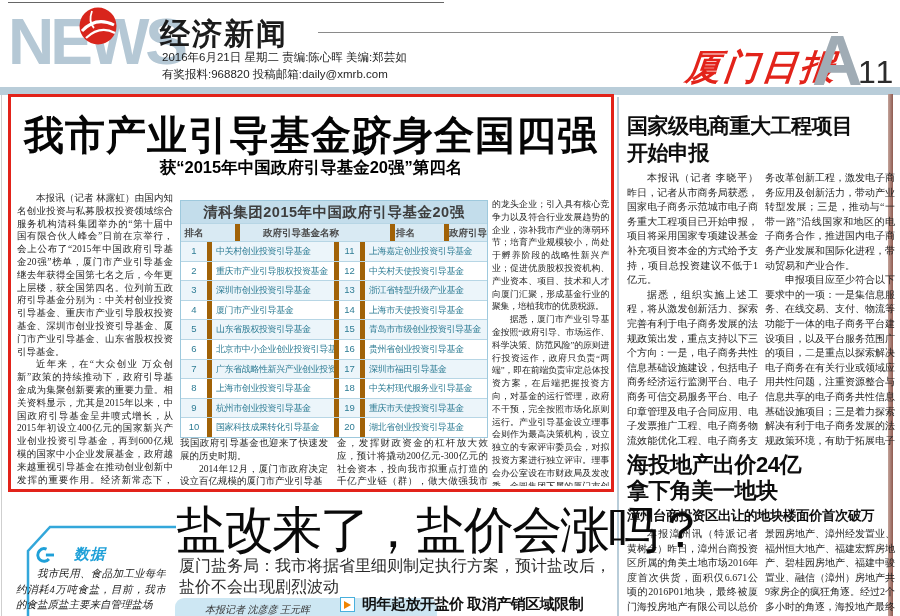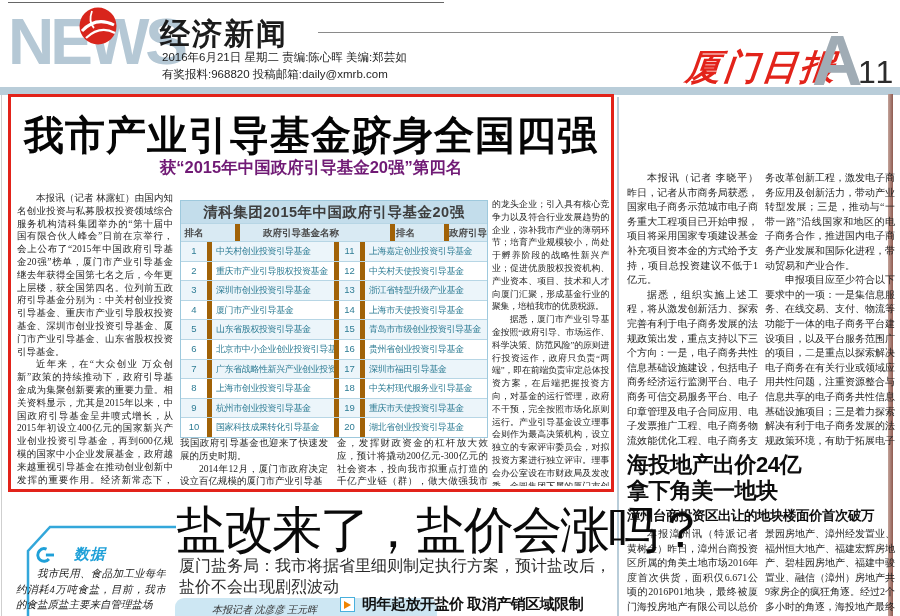--- a/index.html
+++ b/index.html
@@ -26,21 +26,21 @@
   .edge-left{left:1px;top:95px;width:1px;height:521px;background:#cfcfcf;}
   .edge-right{left:888px;top:94px;width:5px;height:522px;
               background:linear-gradient(90deg,#c4a49b,#8e5a50);}
 
   
   .main-box{left:8px;top:94px;width:606px;height:398px;border:3px solid #e2231a;
             background:#fff;box-sizing:border-box;}
   .main-headline{left:0;right:0;top:11px;text-align:center;font-family:"Liberation Serif",serif;
                  font-weight:bold;font-size:40px;color:#050505;letter-spacing:1px;white-space:nowrap;}
   .main-subtitle{left:0;right:0;top:60px;text-align:center;font-family:"Liberation Sans",sans-serif;
-                 font-weight:bold;font-size:16.5px;color:#701a75;}
+                 font-weight:bold;font-size:16.5px;color:#000000;}
   .bodytxt{font-size:9.5px;line-height:12.8px;text-align:justify;color:#262626;overflow:hidden;}
   .bodytxt p{margin:0;}
   .ind{text-indent:2em;}
   .col1{left:6px;top:95px;width:156px;height:294px;}
   .col2{left:169px;top:340px;width:148px;height:52px;}
   .col3{left:326px;top:340px;width:151px;height:52px;}
   .col4{left:481px;top:101px;width:117px;height:288px;font-size:8.9px;letter-spacing:-0.3px;}
 
   
   .fund-table{left:169px;top:103px;width:308px;border:1px solid #9ec9dd;box-sizing:border-box;
@@ -72,21 +72,21 @@
   .land-c1{left:627px;top:527px;width:131px;height:89px;}
   .land-c2{left:765px;top:527px;width:130px;height:89px;}
 
   
   .salt-title{left:176px;top:497px;font-family:"Liberation Sans",sans-serif;font-weight:normal;
               font-size:50px;color:#0a0a0a;letter-spacing:-2px;white-space:nowrap;}
   .salt-subtitle{left:179px;top:555px;width:438px;font-family:"Liberation Sans",sans-serif;
                  font-size:16px;line-height:21px;color:#2a2a2a;}
   .byline-box{left:175px;top:598px;width:262px;height:18px;background:#cde7f3;
               border-radius:9px 9px 0 0;}
-  .byline-text{padding:5px 0 0 30px;font-style:italic;font-size:10px;color:#333;margin-left:7px;}
+  .byline-text{padding:5px 0 0 30px;font-style:italic;font-size:10px;color:#333;}
   .related-item{left:340px;top:595px;display:flex;align-items:center;gap:7px;}
   .play-box{width:15px;height:15px;border:1.5px solid #49b0dd;background:#fff;
             display:flex;align-items:center;justify-content:center;box-sizing:border-box;}
   .play-tri{width:0;height:0;border-left:7px solid #f08300;border-top:4.5px solid transparent;
             border-bottom:4.5px solid transparent;}
   .related-text{font-family:"Liberation Sans",sans-serif;font-weight:bold;font-size:15px;
                 color:#111;letter-spacing:-0.5px;white-space:nowrap;}
 
   
   .data-line{left:0;top:495px;width:176px;height:121px;}
@@ -207,20 +207,22 @@
       <p>金，发挥财政资金的杠杆放大效应，预计将撬动200亿元-300亿元的社会资本，投向我市拟重点打造的千亿产业链（群），做大做强我市现有</p>
     </div>
     <div class="abs bodytxt col4">
       <p>的龙头企业；引入具有核心竞争力以及符合行业发展趋势的企业，弥补我市产业的薄弱环节；培育产业规模较小，尚处于孵养阶段的战略性新兴产业；促进优质股权投资机构、产业资本、项目、技术和人才向厦门汇聚，形成基金行业的聚集，培植我市的优质税源。</p>
       <p class="ind">据悉，厦门市产业引导基金按照“政府引导、市场运作、科学决策、防范风险”的原则进行投资运作，政府只负责“两端”，即在前端负责审定总体投资方案，在后端把握投资方向，对基金的运行管理，政府不干预，完全按照市场化原则运行。产业引导基金设立理事会则作为最高决策机构，设立独立的专家评审委员会，对拟投资方案进行独立评审。理事会办公室设在市财政局及发改委，金圆集团下属的厦门市创业投资有限公司作为受托管理机构，负责具体实施经理事会批准的投资方案并负责引导基金的日常运营管理。</p>
     </div>
   </div>
 
   <div class="abs v-divider"></div>
 
+  <div class="abs art-title ecom-title">国家级电商重大工程项目
+开始申报</div>
   <div class="abs rcol ecom-c1">
     <p class="ind">本报讯（记者 李晓平）昨日，记者从市商务局获悉，国家电子商务示范城市电子商务重大工程项目已开始申报，项目将采用国家专项建设基金补充项目资本金的方式给予支持，项目总投资建议不低于1亿元。</p>
     <p class="ind">据悉，组织实施上述工程，将从激发创新活力、探索完善有利于电子商务发展的法规政策出发，重点支持以下三个方向：一是，电子商务共性信息基础设施建设，包括电子商务经济运行监测平台、电子商务可信交易服务平台、电子印章管理及电子合同应用、电子发票推广工程、电子商务物流效能优化工程、电子商务支付技术创新与安全服务工程；二是，围绕探索有利于电子商务发展的业务模式、组织实施电子商</p>
   </div>
   <div class="abs rcol ecom-c2">
     <p>务改革创新工程，激发电子商务应用及创新活力，带动产业转型发展；三是，推动与“一带一路”沿线国家和地区的电子商务合作，推进国内电子商务产业发展和国际化进程，带动贸易和产业合作。</p>
     <p class="ind">申报项目应至少符合以下要求中的一项：一是集信息服务、在线交易、支付、物流等功能于一体的电子商务平台建设项目，以及平台服务范围广的项目，二是重点以探索解决电子商务在有关行业或领域应用共性问题，注重资源整合与信息共享的电子商务共性信息基础设施项目；三是着力探索解决有利于电子商务发展的法规政策环境，有助于拓展电子商务应用新领域，培育电子商务新模式、新业态，带动产业转型升级的项目。</p>
   </div>
 
   <div class="abs art-title land-title">海投地产出价24亿

